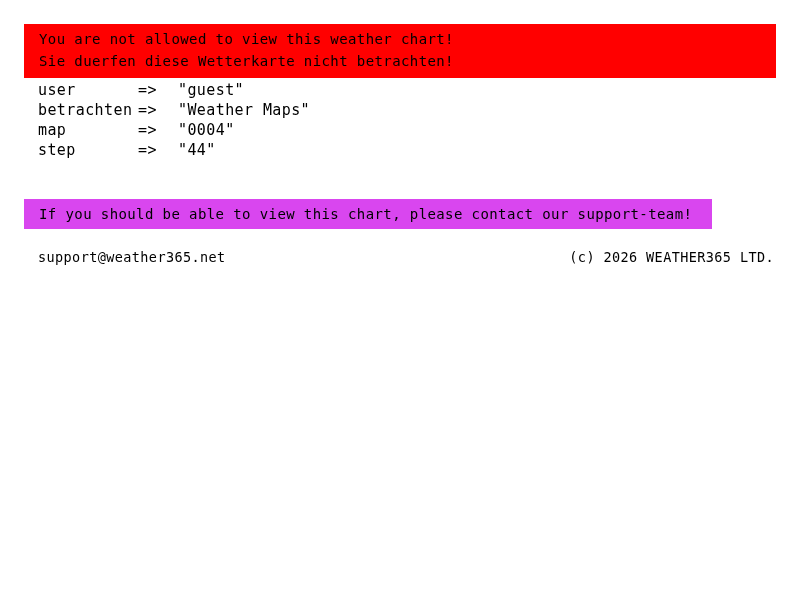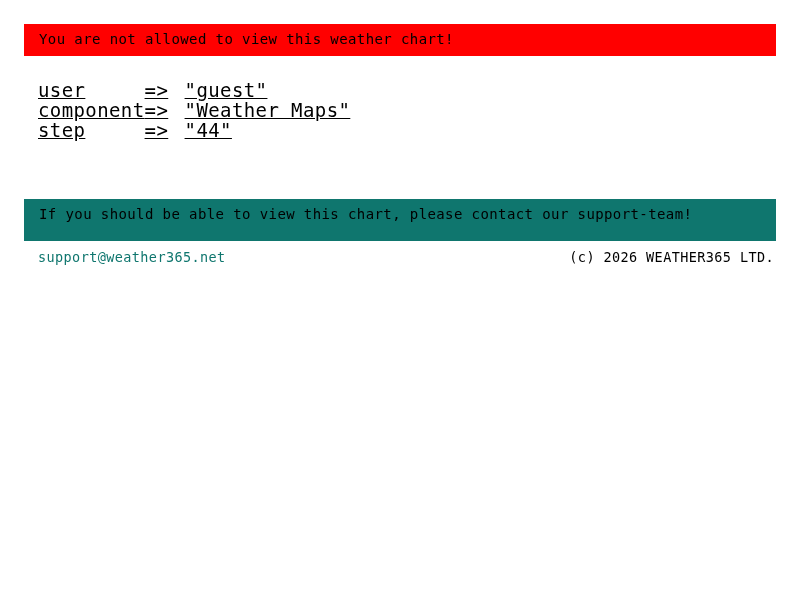--- a/index.html
+++ b/index.html
@@ -31,23 +31,23 @@
     top: 24px;
     width: 752px;
     background: #ff0000;
     padding: 4px 0 6px 0;
     box-sizing: border-box;
   }
   .banner-ok {
     position: absolute;
     left: 24px;
     top: 199px;
-    width: 752px;
-    background: #0f766e;
-    padding: 4px 0 16px 0;
+    width: 688px;
+    background: #d946ef;
+    padding: 4px 0 4px 0;
     box-sizing: border-box;
   }
   .banner-line {
     display: block;
     padding-left: 15px;
     line-height: 22px;
     white-space: pre;
     font-size: 14px;
     letter-spacing: 0.4px;
   }
@@ -56,70 +56,75 @@
   .params {
     position: absolute;
     left: 38px;
     top: 80px;
     border-collapse: collapse;
   }
   .params td {
     padding: 0;
     line-height: 20px;
     white-space: pre;
-    font-size: 19px;
+    font-size: 15px;
     letter-spacing: 0.4px;
     vertical-align: top;
-    text-decoration: underline;
   }
   .params td.key { width: 100px; }
   .params td.arrow { width: 28px; }
   .params td.val { padding-left: 12px; }
 
   
   .footer {
     position: absolute;
     left: 38px;
     top: 249px;
     width: 738px;
     display: flex;
     justify-content: space-between;
     align-items: baseline;
     font-size: 13.5px;
     letter-spacing: 0.4px;
     white-space: pre;
   }
   .footer .mail {
-    color: #0f766e;
+    color: #000000;
     text-decoration: none;
   }
   .footer .copy {
     padding-right: 2px;
   }
 </style>
 </head>
 <body>
 
 <div class="page">
 
   <div class="banner-error">
     <span class="banner-line">You are not allowed to view this weather chart!</span>
+    <span class="banner-line">Sie duerfen diese Wetterkarte nicht betrachten!</span>
   </div>
 
   <table class="params">
     <tbody>
       <tr>
         <td class="key">user</td>
         <td class="arrow">=&gt;</td>
         <td class="val">"guest"</td>
       </tr>
       <tr>
-        <td class="key">component</td>
+        <td class="key">betrachten</td>
         <td class="arrow">=&gt;</td>
         <td class="val">"Weather Maps"</td>
+      </tr>
+      <tr>
+        <td class="key">map</td>
+        <td class="arrow">=&gt;</td>
+        <td class="val">"0004"</td>
       </tr>
       <tr>
         <td class="key">step</td>
         <td class="arrow">=&gt;</td>
         <td class="val">"44"</td>
       </tr>
     </tbody>
   </table>
 
   <div class="banner-ok">

